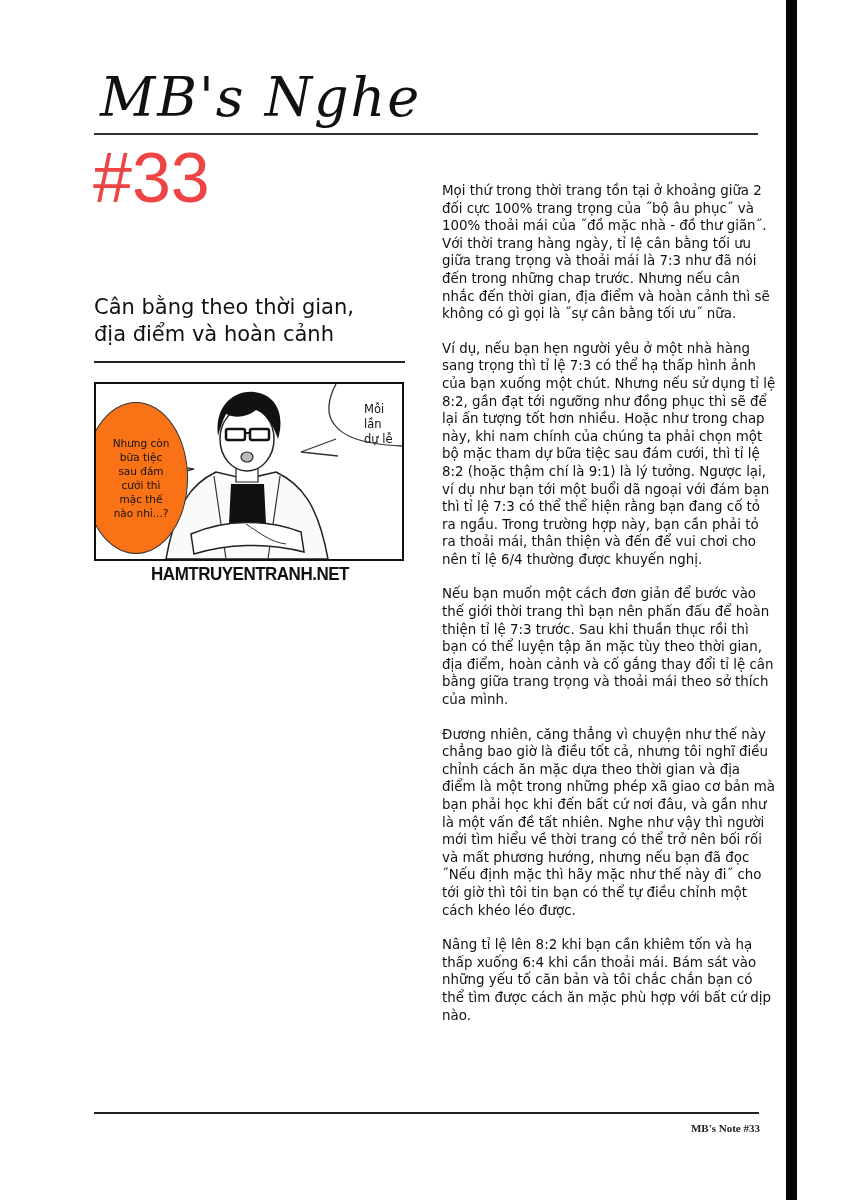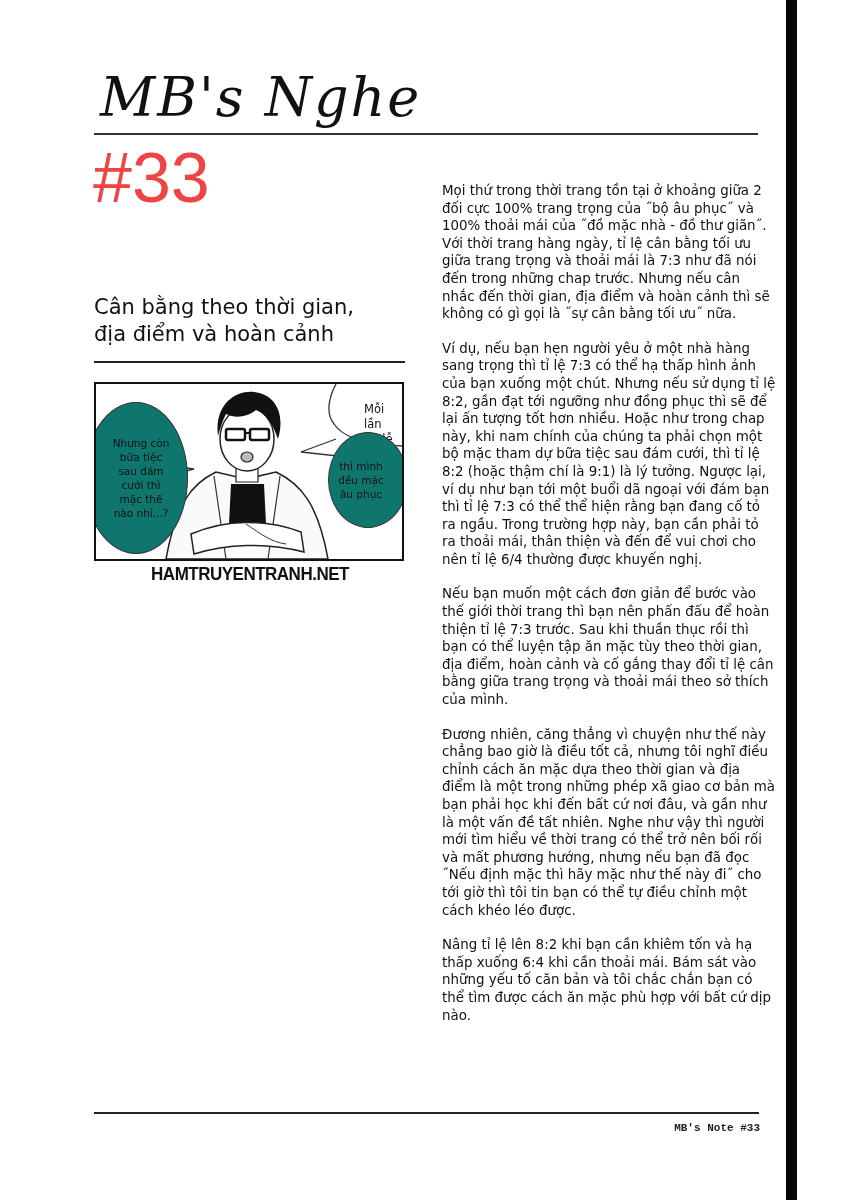--- a/index.html
+++ b/index.html
@@ -23,37 +23,37 @@
     left: 94px; top: 294px; width: 312px; text-align: left;
     font-family: "DejaVu Sans", sans-serif; font-size: 21px; line-height: 27px; color: #111;
   }
   .heading-rule { left: 94px; top: 361px; width: 311px; height: 2px; background: #222; }
   .panel {
     left: 94px; top: 382px; width: 310px; height: 179px;
     border: 2px solid #111; box-sizing: border-box; background: #fff; overflow: hidden;
   }
   .bubble {
     position: absolute; border: 1.5px solid #333; border-radius: 50%;
-    background: #0f766e; text-align: center; font-size: 10.5px; line-height: 14px;
+    background: #f97316; text-align: center; font-size: 10.5px; line-height: 14px;
     color: #111; display: flex; align-items: center; justify-content: center;
   }
   .watermark {
     left: 94px; top: 564px; width: 312px; text-align: center;
     font-family: "Liberation Sans", sans-serif; font-weight: bold;
     font-size: 17px; letter-spacing: -0.5px; color: #111; transform: scaleY(1.1);
   }
   .body-text {
     left: 426px; top: 182px; width: 350px;
     font-family: "DejaVu Sans", sans-serif; font-size: 13.4px; line-height: 17.6px; color: #111;
   }
   .body-text p { margin: 0 0 17px 16px; }
   .footer-rule { left: 94px; top: 1112px; width: 665px; height: 2px; background: #222; }
   .footer-label {
     left: 640px; top: 1122px; width: 120px; text-align: right;
-    font-family: Liberation Mono, monospace; font-size: 11px; font-weight: bold; color: #222;
+    font-family: Liberation Serif, serif; font-size: 11px; font-weight: bold; color: #222;
   }
 </style>
 </head>
 <body>
 
 <div class="abs title-script">MB's Nghe</div>
 <div class="abs title-rule"></div>
 <div class="abs issue-num">#33</div>
 
 <div class="abs right-bar"></div>
@@ -104,27 +104,20 @@
       <div>nào nhỉ...?</div>
     </div>
   </div>
 
   <div style="position:absolute; left:268px; top:18px; width:40px; text-align:left; font-size:11.5px; line-height:15px;">
     <div>Mỗi</div>
     <div>lần</div>
     <div>dự lễ</div>
   </div>
 
-  <div class="bubble" style="left:232px; top:48px; width:78px; height:94px;">
-    <div style="padding-right:14px;">
-      <div>thì mình</div>
-      <div>đều mặc</div>
-      <div>âu phục</div>
-    </div>
-  </div>
 </div>
 
 <div class="abs watermark">HAMTRUYENTRANH.NET</div>
 
 <div class="abs body-text">
   <p>Mọi thứ trong thời trang tồn tại ở khoảng giữa 2 đối cực 100% trang trọng của ˝bộ âu phục˝ và 100% thoải mái của ˝đồ mặc nhà - đồ thư giãn˝. Với thời trang hàng ngày, tỉ lệ cân bằng tối ưu giữa trang trọng và thoải mái là 7:3 như đã nói đến trong những chap trước. Nhưng nếu cân nhắc đến thời gian, địa điểm và hoàn cảnh thì sẽ không có gì gọi là ˝sự cân bằng tối ưu˝ nữa.</p>
   <p>Ví dụ, nếu bạn hẹn người yêu ở một nhà hàng sang trọng thì tỉ lệ 7:3 có thể hạ thấp hình ảnh của bạn xuống một chút. Nhưng nếu sử dụng tỉ lệ 8:2, gần đạt tới ngưỡng như đồng phục thì sẽ để lại ấn tượng tốt hơn nhiều. Hoặc như trong chap này, khi nam chính của chúng ta phải chọn một bộ mặc tham dự bữa tiệc sau đám cưới, thì tỉ lệ 8:2 (hoặc thậm chí là 9:1) là lý tưởng. Ngược lại, ví dụ như bạn tới một buổi dã ngoại với đám bạn thì tỉ lệ 7:3 có thể thể hiện rằng bạn đang cố tỏ ra ngầu. Trong trường hợp này, bạn cần phải tỏ ra thoải mái, thân thiện và đến để vui chơi cho nên tỉ lệ 6/4 thường được khuyến nghị.</p>
   <p>Nếu bạn muốn một cách đơn giản để bước vào thế giới thời trang thì bạn nên phấn đấu để hoàn thiện tỉ lệ 7:3 trước. Sau khi thuần thục rồi thì bạn có thể luyện tập ăn mặc tùy theo thời gian, địa điểm, hoàn cảnh và cố gắng thay đổi tỉ lệ cân bằng giữa trang trọng và thoải mái theo sở thích của mình.</p>
   <p>Đương nhiên, căng thẳng vì chuyện như thế này chẳng bao giờ là điều tốt cả, nhưng tôi nghĩ điều chỉnh cách ăn mặc dựa theo thời gian và địa điểm là một trong những phép xã giao cơ bản mà bạn phải học khi đến bất cứ nơi đâu, và gần như là một vấn đề tất nhiên. Nghe như vậy thì người mới tìm hiểu về thời trang có thể trở nên bối rối và mất phương hướng, nhưng nếu bạn đã đọc ˝Nếu định mặc thì hãy mặc như thế này đi˝ cho tới giờ thì tôi tin bạn có thể tự điều chỉnh một cách khéo léo được.</p>
   <p>Nâng tỉ lệ lên 8:2 khi bạn cần khiêm tốn và hạ thấp xuống 6:4 khi cần thoải mái. Bám sát vào những yếu tố căn bản và tôi chắc chắn bạn có thể tìm được cách ăn mặc phù hợp với bất cứ dịp nào.</p>

